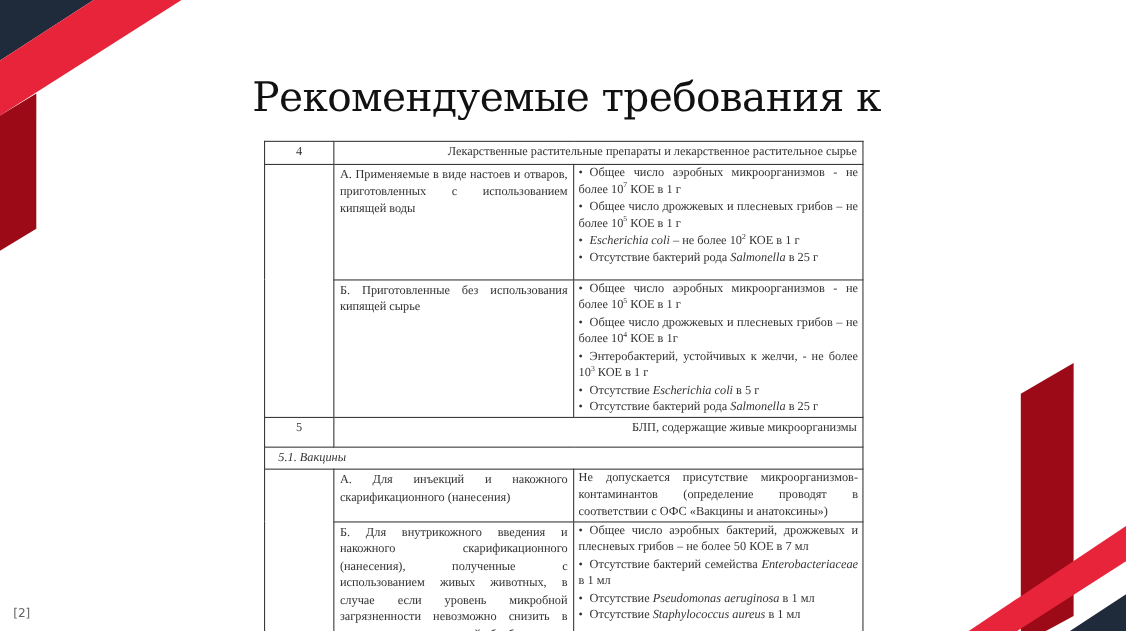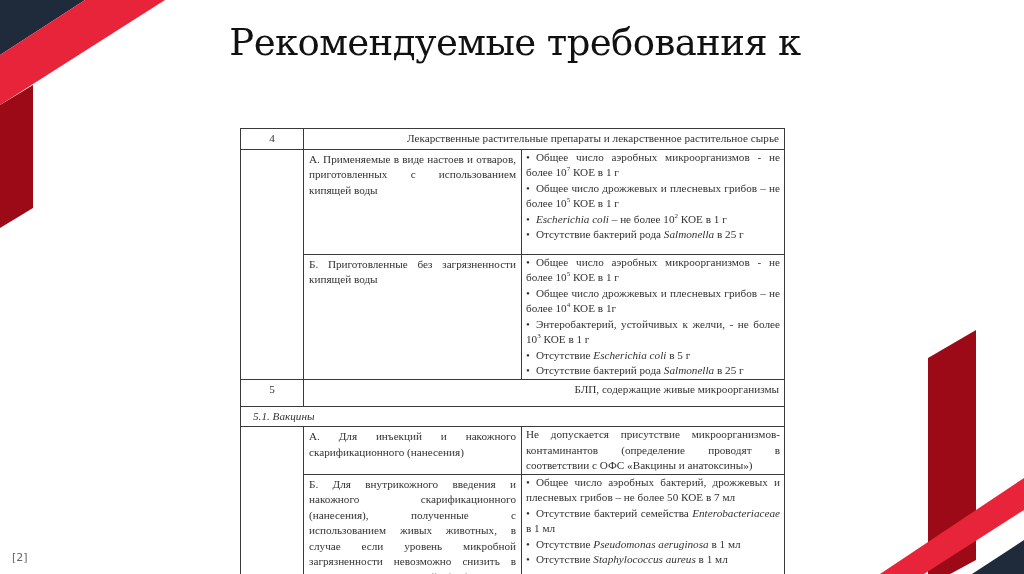--- a/index.html
+++ b/index.html
@@ -1,19 +1,19 @@
 <!DOCTYPE html>
 <html><head>
 <meta charset="utf-8">
 <style>
   html, body { margin:0; padding:0; }
   body { width:1024px; height:574px; position:relative; overflow:hidden; background:#ffffff; font-family:"DejaVu Serif", serif; }
   .deco { position:absolute; }
   .title { position:absolute; left:120px; top:18px; width:790px; text-align:center; font-family:"DejaVu Serif", serif; font-size:37px; line-height:50px; color:#111; letter-spacing:-0.6px; }
-  .title span { display:block; }
+  .title span { display:block;margin-top:46px; }
   .tbl-wrap { position:absolute; left:240px; top:128px; width:545px; height:444px; background:#fff; }
   table { border-collapse:collapse; width:545px; font-family:"Liberation Serif", serif; font-size:11.2px; color:#333; line-height:15.5px; }
   td { border:1.4px solid #3a3a3a; vertical-align:top; padding:2px 5px; }
   td.num { width:52px; text-align:center; }
   td.col2 { width:207px; text-align:justify; }
   td.col3 { text-align:justify; padding:0 4px; }
   td.center { text-align:right; padding-left:35px; }
   .ital { font-style:italic; }
   .bul { display:block; }
   .bul::before { content:"•"; margin-right:6px; }
@@ -50,21 +50,21 @@
     <td rowspan="2" class="num"></td>
     <td class="col2" style="height:100px">А. Применяемые в виде настоев и отваров, приготовленных с использованием кипящей воды</td>
     <td class="col3">
       <span class="bul"><span>Общее число аэробных микроорганизмов - не более 10</span><sup>7</sup><span> КОЕ в 1 г</span></span>
       <span class="bul"><span>Общее число дрожжевых и плесневых грибов – не более 10</span><sup>5</sup><span> КОЕ в 1 г</span></span>
       <span class="bul"><span class="ital">Escherichia coli</span><span> – не более 10</span><sup>2</sup><span> КОЕ в 1 г</span></span>
       <span class="bul"><span>Отсутствие бактерий рода </span><span class="ital">Salmonella</span><span> в 25 г</span></span>
     </td>
   </tr>
   <tr>
-    <td class="col2">Б. Приготовленные без загрязненности кипящей воды</td>
+    <td class="col2">Б. Приготовленные без использования кипящей сырье</td>
     <td class="col3">
       <span class="bul"><span>Общее число аэробных микроорганизмов - не более 10</span><sup>5</sup><span> КОЕ в 1 г</span></span>
       <span class="bul"><span>Общее число дрожжевых и плесневых грибов – не более 10</span><sup>4</sup><span> КОЕ в 1г</span></span>
       <span class="bul"><span>Энтеробактерий, устойчивых к желчи, - не более 10</span><sup>3</sup><span> КОЕ в 1 г</span></span>
       <span class="bul"><span>Отсутствие </span><span class="ital">Escherichia coli</span><span> в 5 г</span></span>
       <span class="bul"><span>Отсутствие бактерий рода </span><span class="ital">Salmonella</span><span> в 25 г</span></span>
     </td>
   </tr>
   <tr>
     <td class="num" style="height:22px">5</td>

